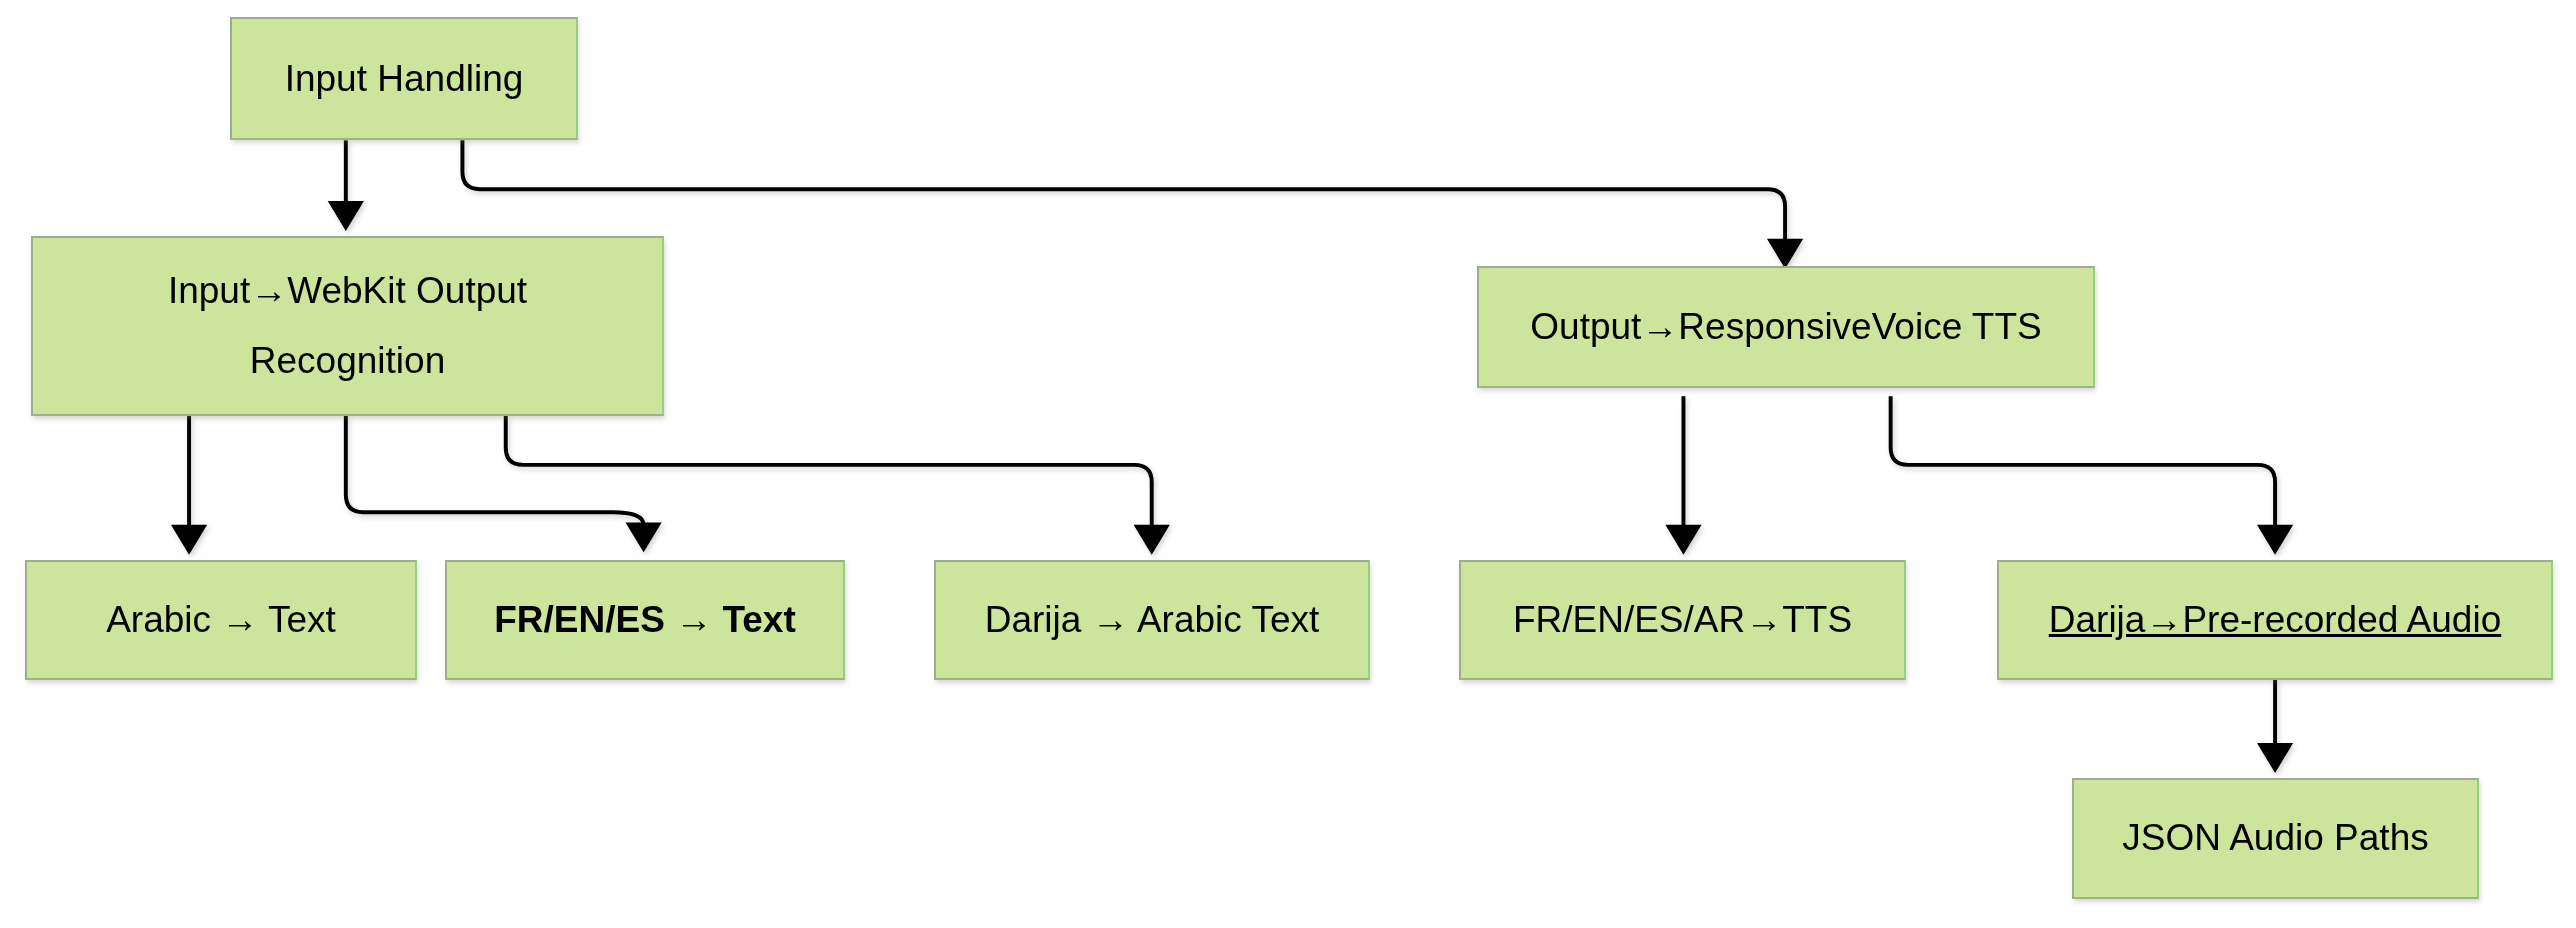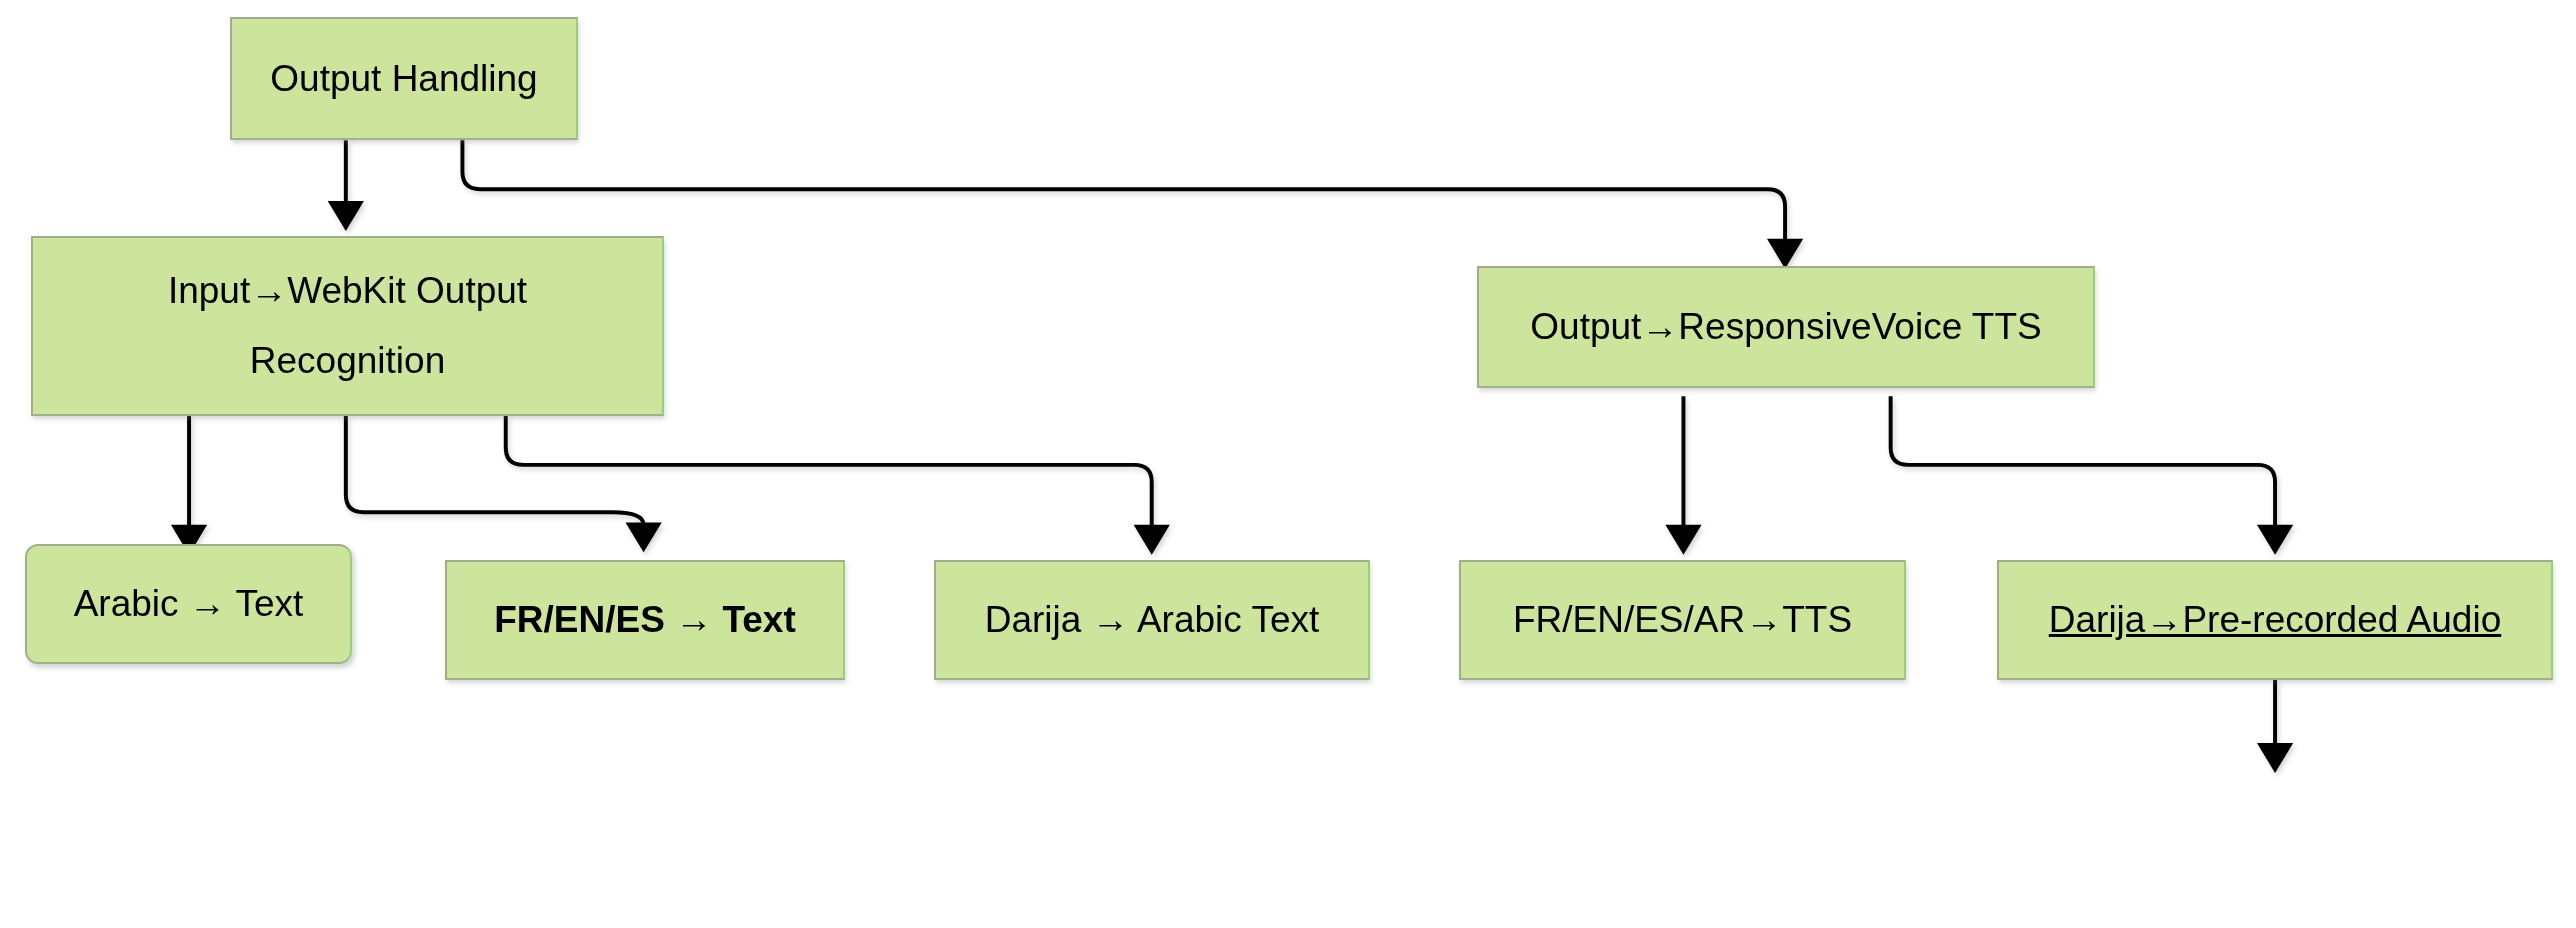--- a/index.html
+++ b/index.html
@@ -33,21 +33,21 @@
     left:0;top:0;
     width:2576px;height:929px;
     filter:drop-shadow(2.4px 3.2px 2.4px rgba(110,110,110,0.30));
   }
   #edges path.line{fill:none;stroke:#000000;stroke-width:5;}
   #edges path.head{fill:#000000;stroke:none;}
   
   #n-audio   {left:230px;  top:17.3px;  width:348px; height:123px;}
   #n-input   {left:31px;   top:236px; width:633px; height:180px;}
   #n-output  {left:1477px; top:266px; width:618px; height:122px;}
-  #n-arabic  {left:25px;   top:544px; width:327px; height:120px;border-radius:13px;}
+  #n-arabic  {left:25px;   top:560px; width:392px; height:120px;}
   #n-frenes  {left:445px;  top:560px; width:400px; height:120px;font-weight:bold;}
   #n-darijar {left:934px; top:560px; width:436px; height:120px;}
   #n-tts     {left:1459px; top:560px; width:447px; height:120px;}
   #n-prerec  {left:1997px; top:560px; width:556px; height:120px;text-decoration:underline;}
   #n-json    {left:2072px; top:778px; width:407px; height:121px;}
 </style>
 </head>
 <body>
 
 <div id="canvas">
@@ -73,21 +73,21 @@
     <path class="head" d="M2114 666 L2160 666 L2137 704 Z"></path>
 
     <path class="line" d="M2400 503 L2400 568 Q2400 590 2422 590 L2866 590 Q2888 590 2888 612 L2888 668"></path>
     <path class="head" d="M2865 666 L2911 666 L2888 704 Z"></path>
 
     <path class="line" d="M2888 863 L2888 945"></path>
     <path class="head" d="M2865 943 L2911 943 L2888 981 Z"></path>
   </svg>
 
   <div class="node" id="n-audio">
-    <span class="lbl">Output Handling</span>
+    <span class="lbl">Input Handling</span>
   </div>
 
   <div class="node" id="n-input">
     <span class="lbl narrow">Input→WebKit Output Recognition</span>
   </div>
 
   <div class="node" id="n-output">
     <span class="lbl">Output→ResponsiveVoice TTS</span>
   </div>
 
@@ -104,15 +104,18 @@
   </div>
 
   <div class="node" id="n-tts">
     <span class="lbl">FR/EN/ES/AR→TTS</span>
   </div>
 
   <div class="node" id="n-prerec">
     <span class="lbl">Darija→Pre-recorded Audio</span>
   </div>
 
+  <div class="node" id="n-json">
+    <span class="lbl">JSON Audio Paths</span>
+  </div>
 
 </div>
 
 
 </body></html>

